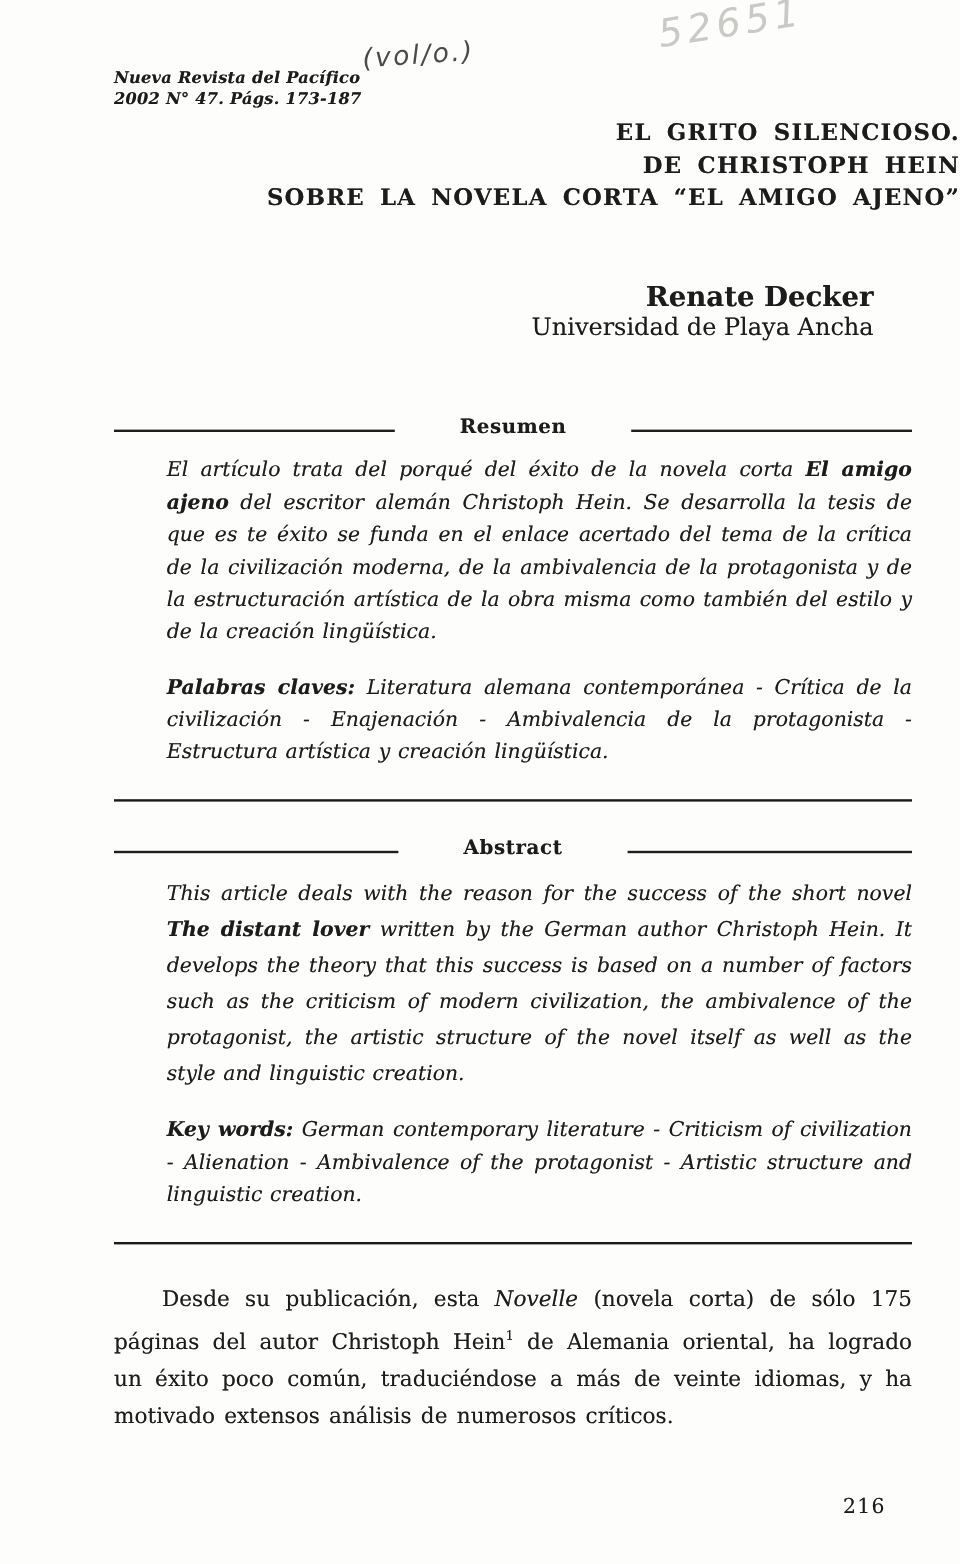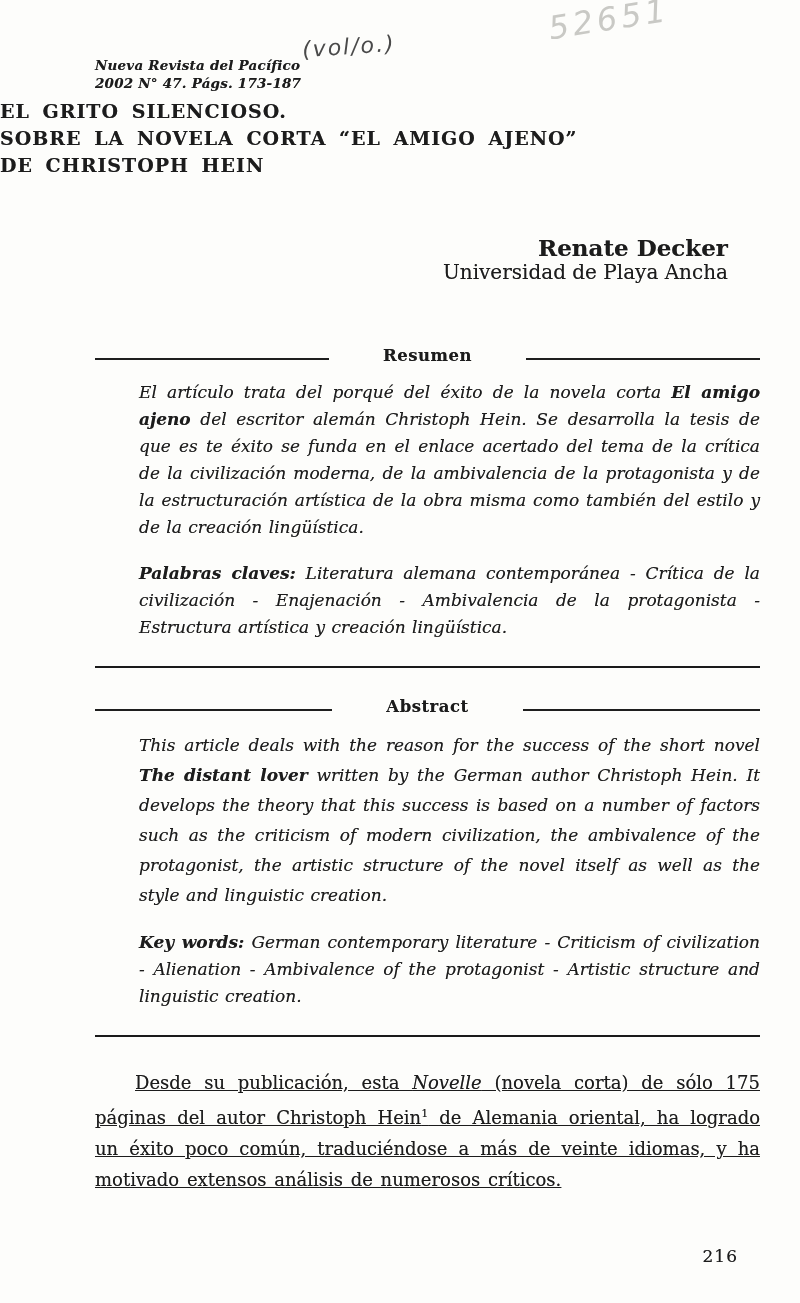--- a/index.html
+++ b/index.html
@@ -31,21 +31,21 @@
   .hand-num {
     position:absolute; top:0px; left:548px;
     font-family:"DejaVu Sans", sans-serif;
     font-style:italic; font-size:32px; color:#c9c9c5;
     transform:rotate(-9deg);
     letter-spacing:4px;
   }
   
   .title {
     position:absolute; top:98px; left:0; width:100%;
-    margin:0; text-align:left;
+    margin:0; text-align:right;
     font-size:19px; line-height:27px; font-weight:bold;
     letter-spacing:1px; word-spacing:5px;
   }
   .title span { display:block; }
   
   .author {
     position:absolute; top:236px; right:72px;
     text-align:right;
   }
   .author-name { font-weight:bold; font-size:23px; line-height:24px; }
@@ -80,21 +80,20 @@
     border:none; border-top:2.5px solid #1a1a1a;
     margin:25px 0 0 0;
   }
   .abstract-heading { margin-top:29px; }
   .abs-body { line-height:30px; }
   .main-para {
     margin:30px 0 0 0;
     font-size:18px; line-height:31px;
     text-align:justify; text-indent:40px;
     word-spacing:2px;
-    text-decoration:underline;
   }
   .main-para sup { font-size:11px; }
   .it-inline { font-style:italic; }
   .page-number {
     position:absolute; top:1246px; right:62px;
     font-size:17px; letter-spacing:1px;
   }
   
   .page * { text-shadow:0 0 0.5px rgba(30,30,30,0.55); }
   .hand-num, .hand-vol { text-shadow:none; }
@@ -107,22 +106,22 @@
   <div class="journal-header">
     <div>Nueva Revista del Pacífico</div>
     <div>2002 N° 47. Págs. 173-187</div>
   </div>
 
   <div class="hand-vol">(vol/o.)</div>
   <div class="hand-num">52651</div>
 
   <h1 class="title">
     <span>EL GRITO SILENCIOSO.</span>
+    <span>DE CHRISTOPH HEIN</span>
     <span>SOBRE LA NOVELA CORTA “EL AMIGO AJENO”</span>
-    <span>DE CHRISTOPH HEIN</span>
   </h1>
 
   <div class="author">
     <div class="author-name">Renate Decker</div>
     <div class="author-affil">Universidad de Playa Ancha</div>
   </div>
 
   <div class="content">
 
     <div class="section-heading">

